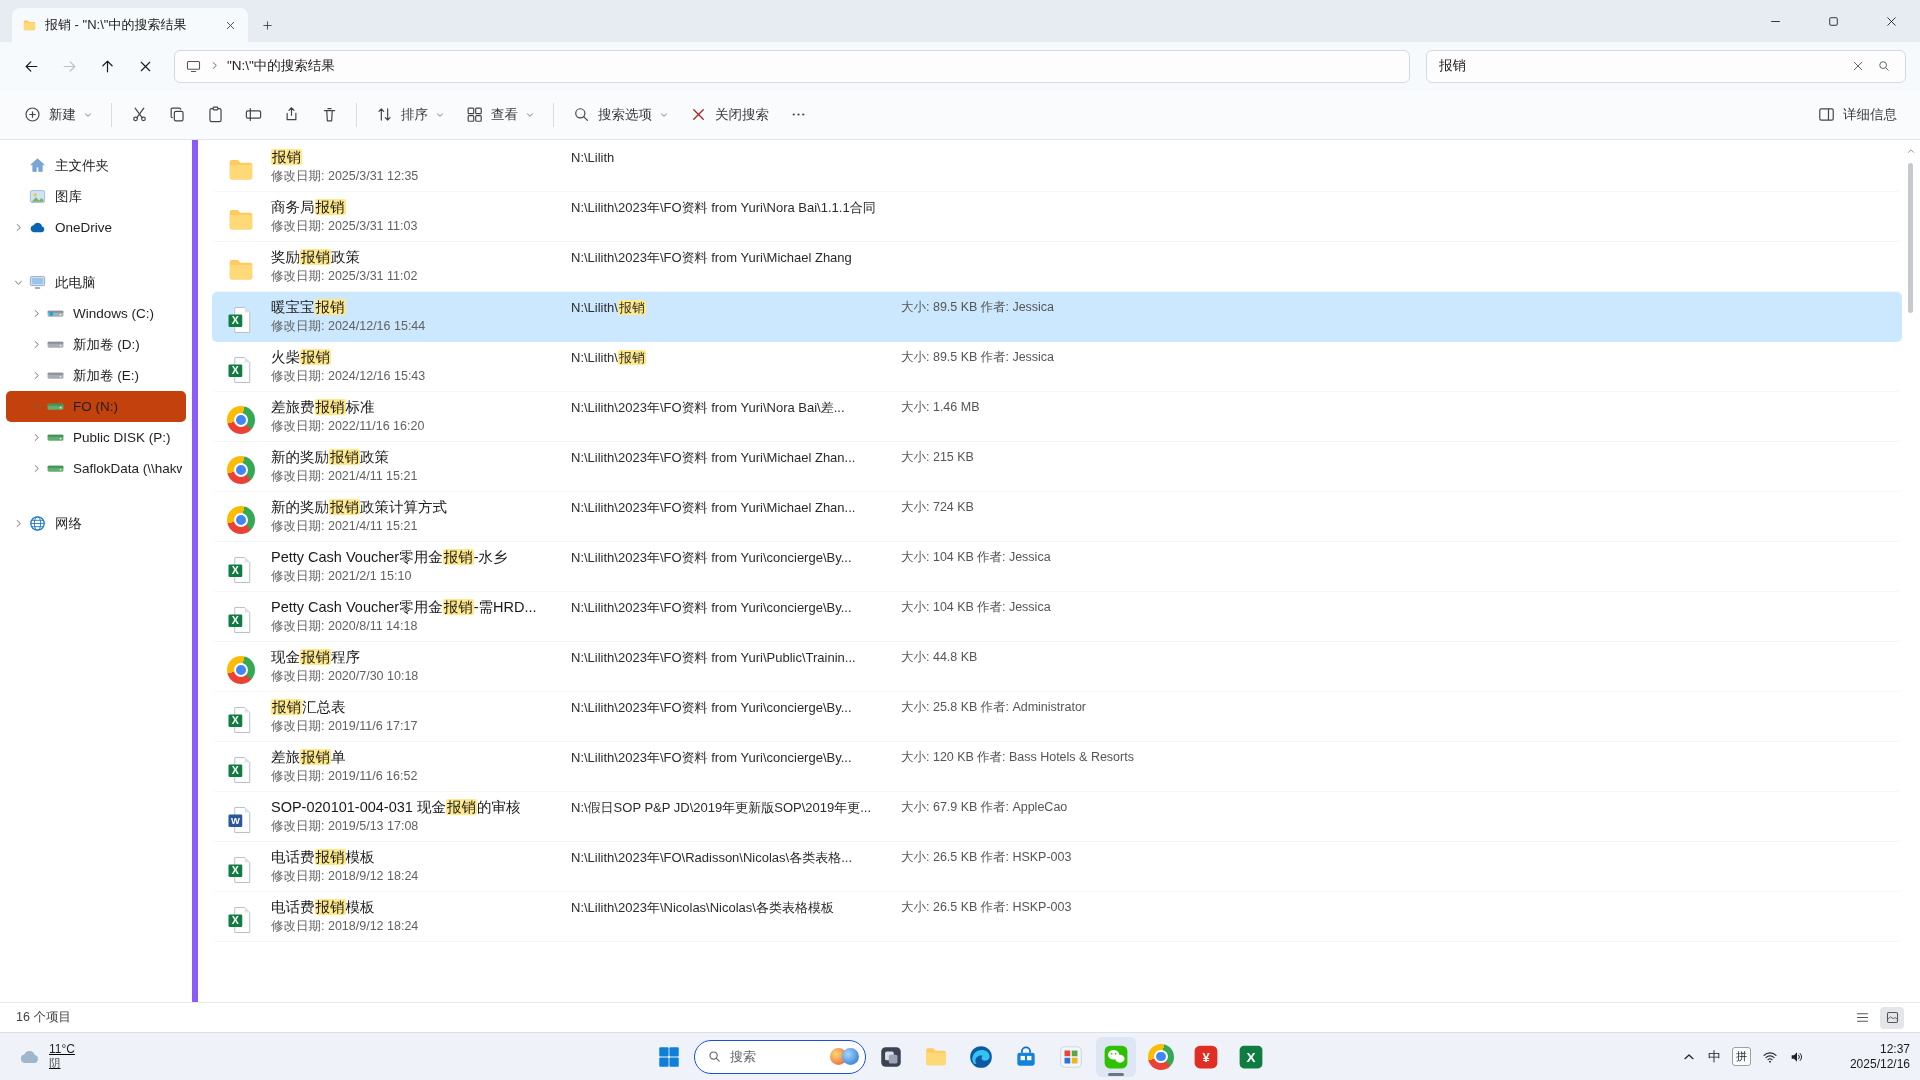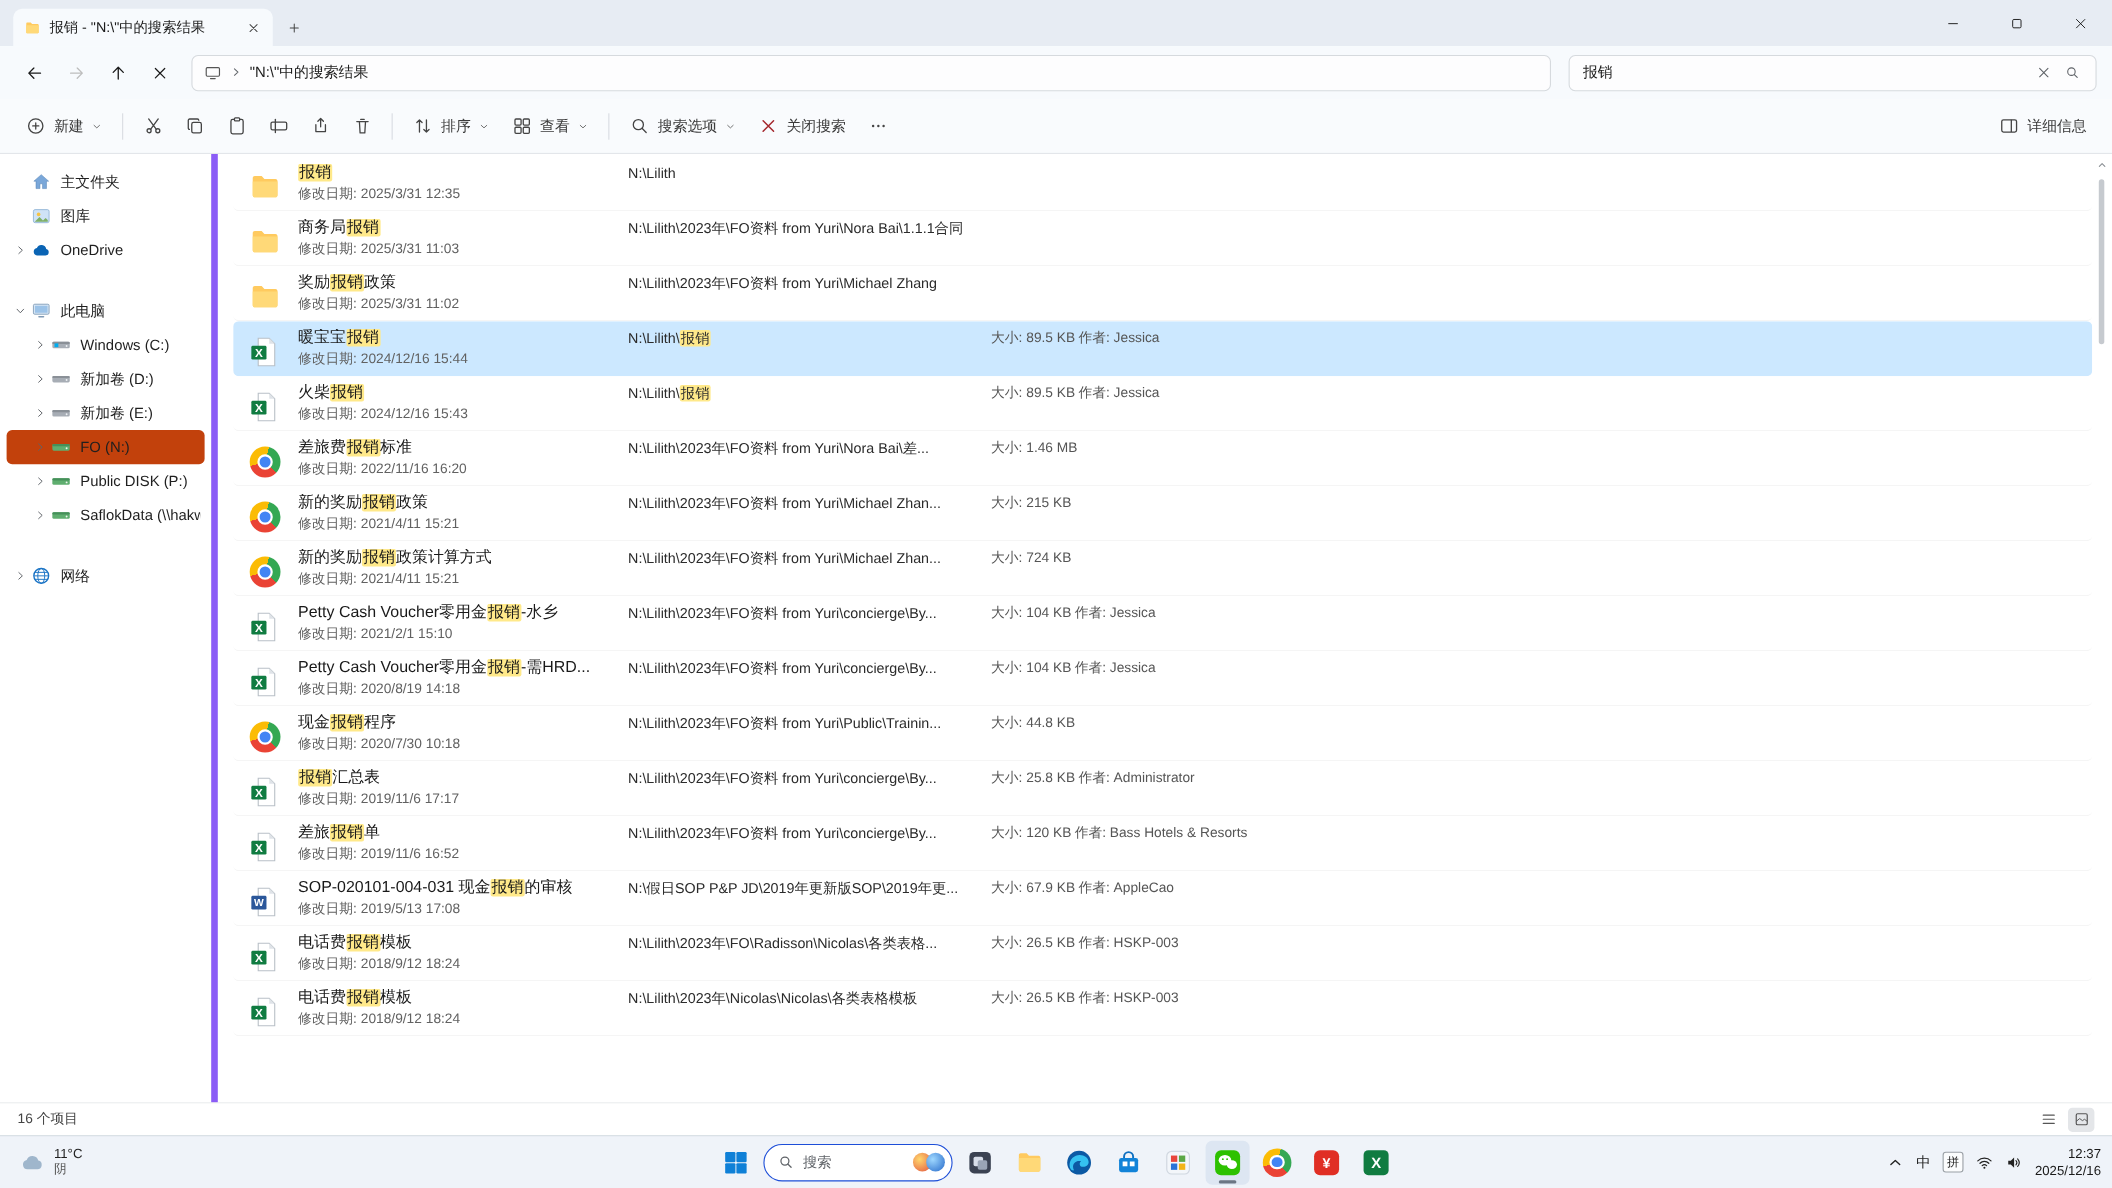--- a/index.html
+++ b/index.html
@@ -88,21 +88,21 @@
 
   
   .statusbar { height:30px; border-top:1px solid #e8eaec; display:flex; align-items:center; padding:0 16px; font-size:12.5px; color:#444; flex:none; background:#fff; }
   .statusbar .right { margin-left:auto; display:flex; gap:6px; }
   .statusbar .vic { width:24px; height:22px; display:flex; align-items:center; justify-content:center; border-radius:4px; }
   .statusbar .vic svg { width:15px; height:15px; }
   .statusbar .vic.on { background:#e4e6e9; }
 
   
   .taskbar { position:absolute; left:0; right:0; bottom:0; height:48px; background:#eff3f9; border-top:1px solid #dbe0e7; }
-  .weather { position:absolute; left:10px; top:0; bottom:0; display:flex; align-items:center; gap:7px; padding:0 8px; border-radius:6px; }
+  .weather { position:absolute; left:10px; top:0; bottom:0; display:flex; align-items:center; gap:7px; padding:0 8px; border-radius:6px;text-decoration:underline; }
   .weather svg { width:24px; height:24px; }
   .weather .wtxt { display:flex; flex-direction:column; line-height:1.15; }
   .weather .wtemp { font-size:12px; color:#1f1f1f; }
   .weather .wcond { font-size:11.5px; color:#5a5a5a; }
   .tb-center { position:absolute; left:50%; top:0; bottom:0; transform:translateX(-50%); display:flex; align-items:center; gap:5px; }
   .tb-app { position:relative; width:40px; height:40px; border-radius:6px; display:flex; align-items:center; justify-content:center; flex:none; }
   .tb-app svg, .tb-app .ic-chrome { width:26px; height:26px; }
   .tb-app.active { background:#dde6f2; }
   .tb-app.active::after { content:""; position:absolute; bottom:1px; left:50%; transform:translateX(-50%); width:16px; height:3px; border-radius:2px; background:#6b7684; }
   .tb-search { width:172px; height:34px; background:#fff; border:1px solid #1d4ed8; border-radius:17px; display:flex; align-items:center; gap:8px; padding:0 6px 0 12px; }
@@ -110,21 +110,21 @@
   .tb-search .ph { flex:1; font-size:13px; color:#5f6368; }
   .tb-search .mini { display:flex; }
   .tb-search .mini i { width:17px; height:17px; border-radius:50%; display:block; }
   .tb-search .mini i.a { background:radial-gradient(circle at 35% 35%, #ffd76e, #e2533f); }
   .tb-search .mini i.b { background:radial-gradient(circle at 35% 35%, #9fd8ff, #2569c9); margin-left:-5px; }
   .tray { position:absolute; right:10px; top:0; bottom:0; display:flex; align-items:center; gap:11px; }
   .tray .tic { display:flex; align-items:center; justify-content:center; }
   .tray .tic svg { width:16px; height:16px; }
   .tray .ime { font-size:13px; color:#1b1b1b; }
   .tray .ime-badge { font-size:11px; color:#1b1b1b; border:1px solid #9aa0a6; border-radius:3px; padding:1px 3px; background:#fbfcfd; }
-  .clock { text-align:right; font-size:12px; color:#1b1b1b; line-height:1.25; }
+  .clock { text-align:right; font-size:12px; color:#1b1b1b; line-height:1.25;margin-left:34px; }
 </style>
 </head>
 <body>
 
 <div class="screen">
   <div class="window">
 
     <div class="titlebar">
       <div class="tab">
         <span class="tab-ic">
@@ -621,21 +621,21 @@
               <div class="row-icon">
                 <svg viewBox="0 0 24 24">
                   <path d="M7 2h8l4 4v16H7z" fill="#fff" stroke="#b9c0c7" stroke-width="0.8"></path>
                   <path d="M15 2l4 4h-4z" fill="#dfe3e8"></path>
                   <rect x="2" y="7.5" width="11" height="10" rx="1" fill="#107c41"></rect>
                   <text x="7.5" y="15.4" font-size="8.5" font-weight="bold" fill="#fff" text-anchor="middle">X</text>
                 </svg>
               </div>
               <div class="name-col">
                 <div class="name-line"><span>Petty Cash Voucher零用金</span><span class="hl">报销</span><span>-需HRD...</span></div>
-                <div class="sub-line">修改日期: 2020/8/19 14:18</div>
+                <div class="sub-line">修改日期: 2020/8/11 14:18</div>
               </div>
               <div class="path-col"><span>N:\Lilith\2023年\FO资料 from Yuri\concierge\By...</span></div>
               <div class="meta-col">
                 <div>大小: 104 KB</div>
                 <div>作者: Jessica</div>
               </div>
             </div>
             <div class="row">
               <div class="row-icon">
                 <span class="ic-chrome"></span>

